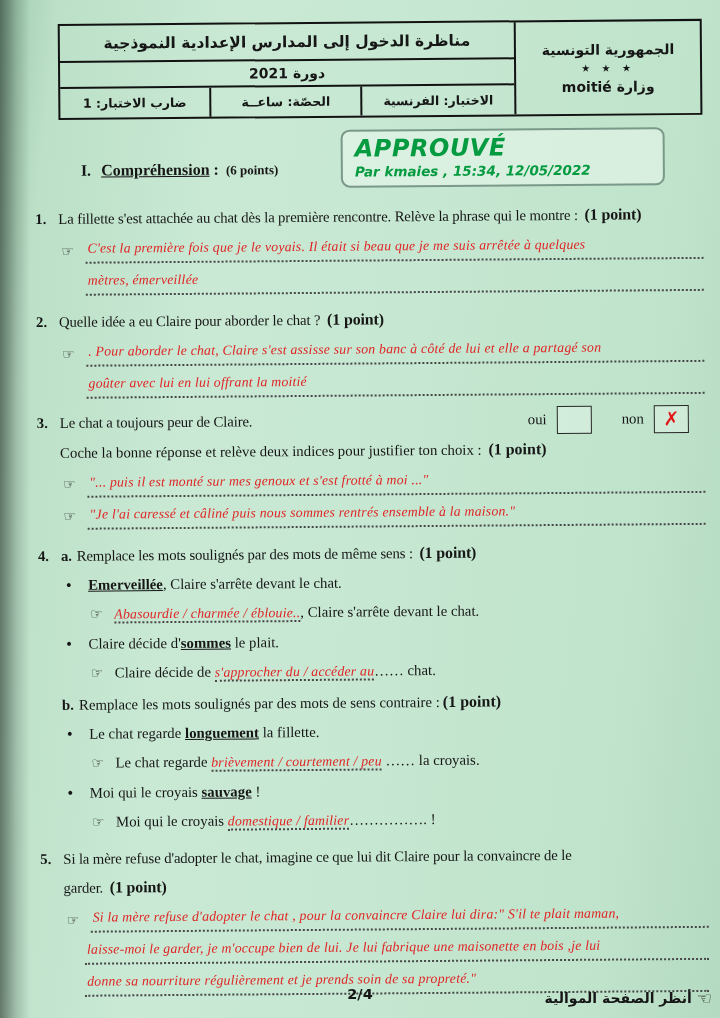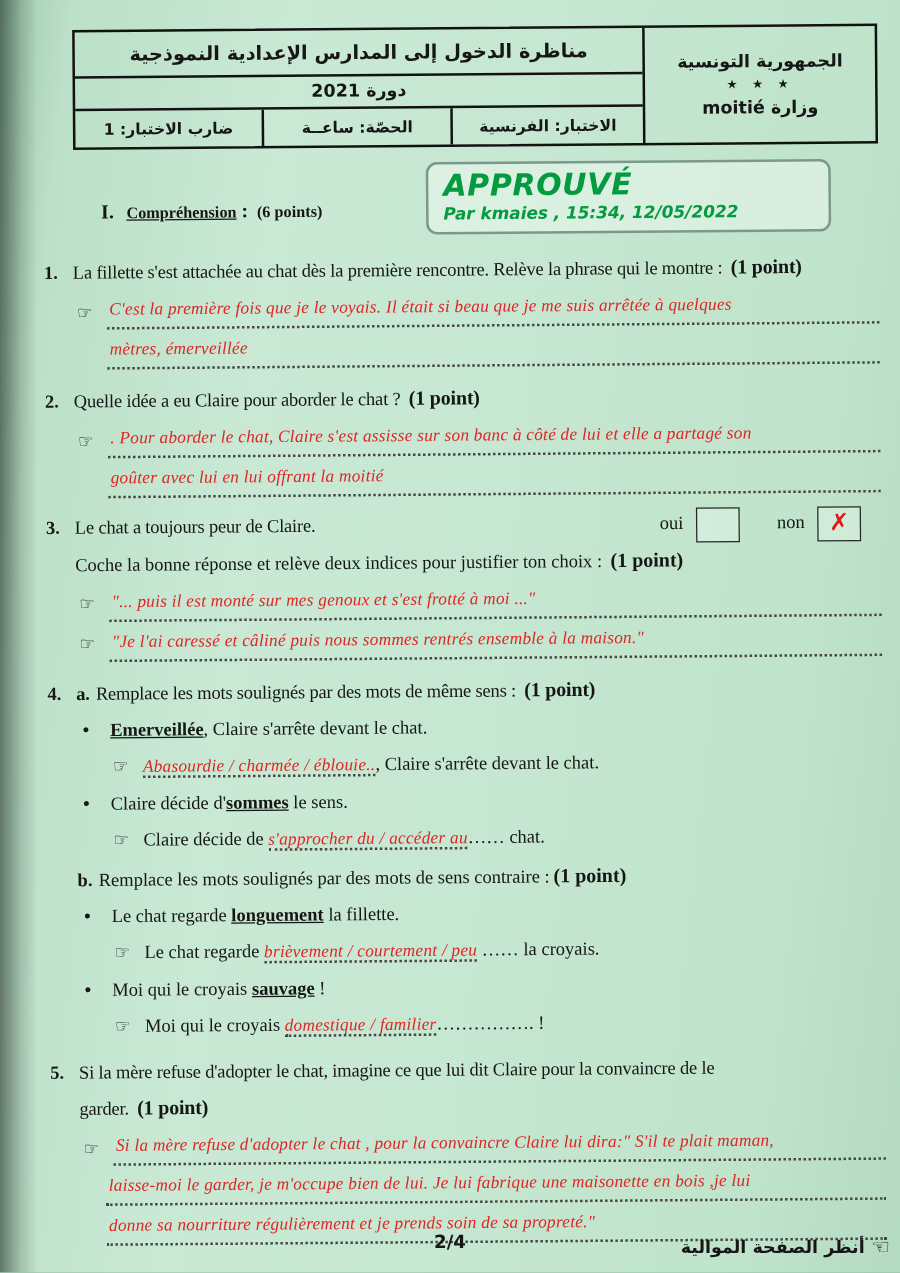--- a/index.html
+++ b/index.html
@@ -22,21 +22,21 @@
   .ht-cell{font-family:"DejaVu Sans",sans-serif;font-weight:bold;font-size:12.5px;text-align:center;padding:7px 3px;}
   .ht-cell.c2{border-left:2.4px solid #121212;border-right:2.4px solid #121212;}
   .ht-right{font-family:"DejaVu Sans",sans-serif;font-weight:bold;display:flex;flex-direction:column;
     align-items:center;justify-content:center;gap:5px;padding:6px;font-size:14px;}
   .ht-right .stars{font-size:10px;letter-spacing:4px;}
 
   
   .stamp-row{display:flex;align-items:flex-end;margin:12px 2px 0 0;}
   .sec{flex:1;padding-left:46px;padding-bottom:10px;white-space:nowrap;}
   .sec .num{font-weight:bold;font-size:16px;}
-  .sec .ttl{font-weight:bold;font-size:13px;text-decoration:underline;margin-left:6px;}
+  .sec .ttl{font-weight:bold;font-size:16px;text-decoration:underline;margin-left:6px;}
   .sec .colon{font-weight:bold;font-size:16px;}
   .sec .pts{font-weight:bold;font-size:13px;}
   .stamp{width:296px;margin-right:38px;border:2px solid #7a998a;border-radius:9px;padding:3px 12px 6px;
     background:rgba(235,247,239,.55);}
   .stamp-title{font-family:"DejaVu Sans",sans-serif;font-style:italic;font-weight:bold;font-size:24px;
     color:#049a3f;letter-spacing:.5px;}
   .stamp-by{font-family:"DejaVu Sans",sans-serif;font-style:italic;font-weight:bold;font-size:13.5px;
     color:#049a3f;margin-top:1px;}
 
   
@@ -179,21 +179,21 @@
           <span class="bullet">•</span>
           <span><span class="u-b">Emerveillée</span><span>, Claire s'arrête devant le chat.</span></span>
         </div>
         <div class="ans-row">
           <span class="hand">☞</span>
           <span><span class="red dotted">Abasourdie / charmée / éblouie..</span><span>, Claire s'arrête devant le chat.</span></span>
         </div>
 
         <div class="bullet-row">
           <span class="bullet">•</span>
-          <span><span>Claire décide d'</span><span class="u-b">sommes</span><span> le sens.</span></span>
+          <span><span>Claire décide d'</span><span class="u-b">sommes</span><span> le plait.</span></span>
         </div>
         <div class="ans-row">
           <span class="hand">☞</span>
           <span><span>Claire décide de </span><span class="red dotted">s'approcher du / accéder au</span><span>…… chat.</span></span>
         </div>
 
         <div class="b-row">
           <span class="sublabel">b.</span>
           <span>Remplace les mots soulignés par des mots de sens contraire :</span>
           <span class="pts">(1 point)</span>

